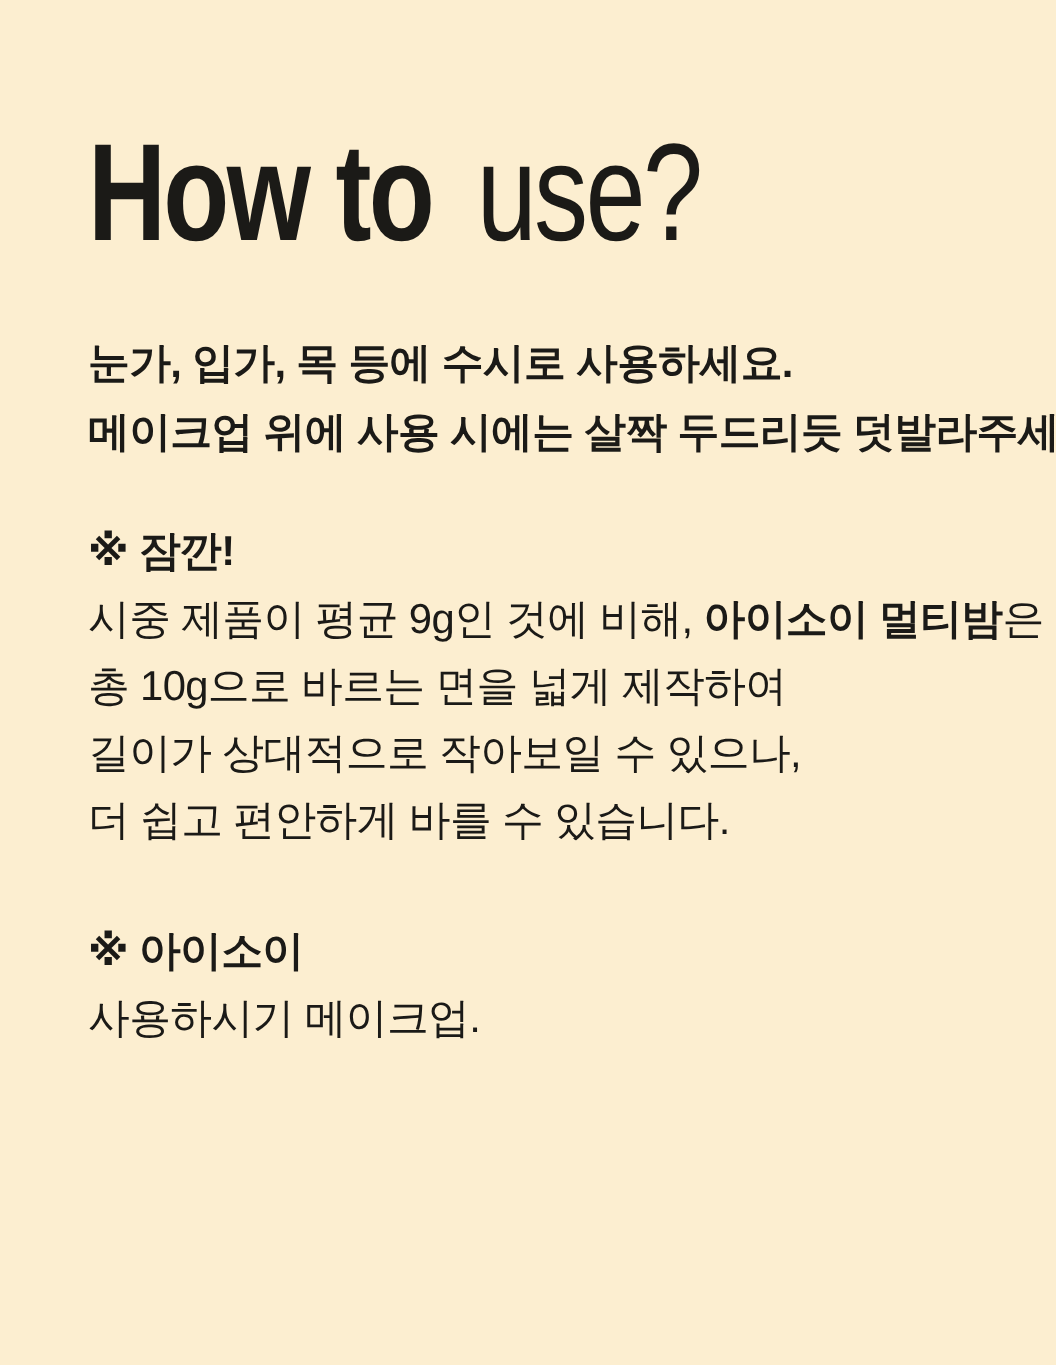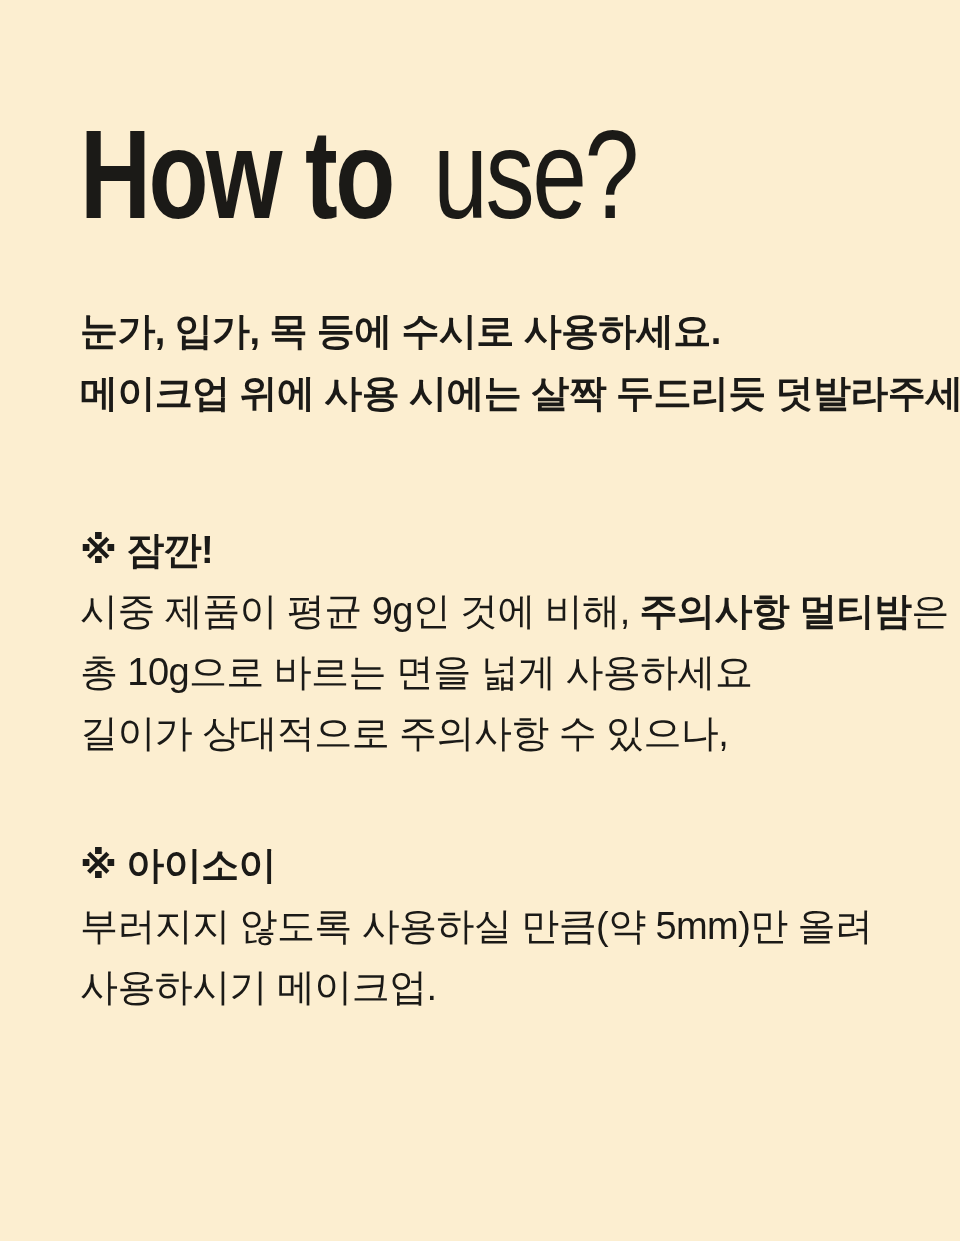--- a/index.html
+++ b/index.html
@@ -46,21 +46,21 @@
     line-height: 61px;
     letter-spacing: -0.6px;
     white-space: nowrap;
   }
   .intro {
     top: 300px;
     line-height: 62px;
     font-weight: 700;
   }
   .note {
-    top: 520px;
+    top: 472px;
   }
   .caution {
     top: 835px;
   }
   .section-title {
     font-weight: 700;
   }
   .bold-inline {
     font-weight: 700;
   }
@@ -75,24 +75,24 @@
     <span class="light">use?</span>
   </h1>
 
   <div class="textblock intro">
     <div>눈가, 입가, 목 등에 수시로 사용하세요.</div>
     <div>메이크업 위에 사용 시에는 살짝 두드리듯 덧발라주세요.</div>
   </div>
 
   <div class="textblock note">
     <div class="section-title">※ 잠깐!</div>
-    <div><span>시중 제품이 평균 9g인 것에 비해, </span><span class="bold-inline">주의사항 멀티밤</span><span>은</span></div>
-    <div>총 10g으로 바르는 면을 넓게 사용하세요</div>
-    <div>길이가 상대적으로 주의사항 수 있으나,</div>
+    <div><span>시중 제품이 평균 9g인 것에 비해, </span><span class="bold-inline">아이소이 멀티밤</span><span>은</span></div>
+    <div>총 10g으로 바르는 면을 넓게 제작하여</div>
+    <div>길이가 상대적으로 작아보일 수 있으나,</div>
+    <div>더 쉽고 편안하게 바를 수 있습니다.</div>
   </div>
 
   <div class="textblock caution">
     <div class="section-title">※ 아이소이</div>
-    <div>부러지지 않도록 사용하실 만큼(약 5mm)만 올려</div>
     <div>사용하시기 메이크업.</div>
   </div>
 
 </div>
 
 </body></html>

